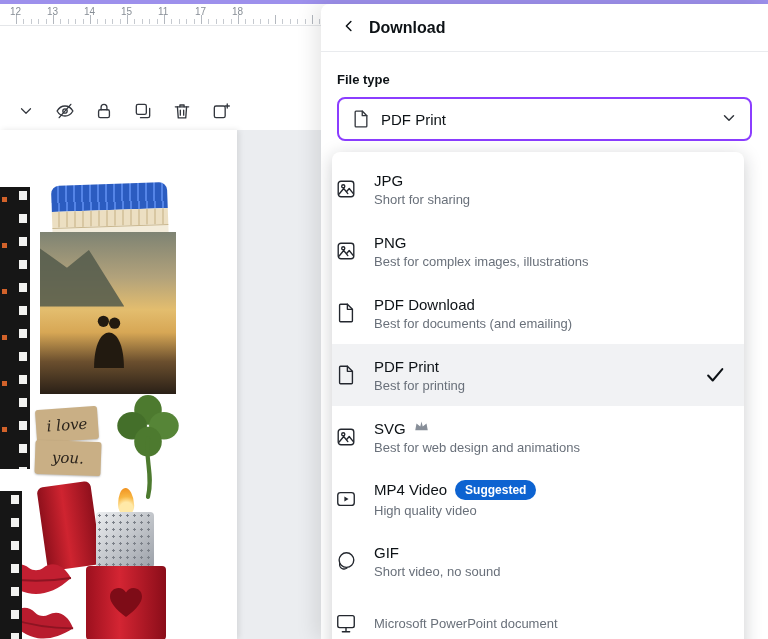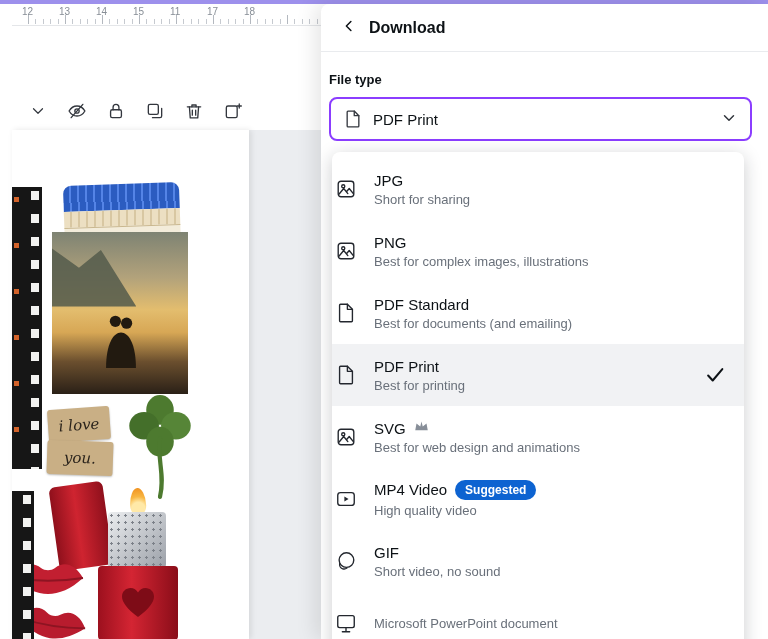--- a/index.html
+++ b/index.html
@@ -2,21 +2,21 @@
 <html><head>
 <meta charset="utf-8">
 <style>
   * { margin:0; padding:0; box-sizing:border-box; }
   html,body { width:768px; height:639px; overflow:hidden; }
   body { font-family:"Liberation Sans", sans-serif; background:#fff; position:relative; color:#0d1216; }
 
   .top-strip { position:absolute; left:0; top:0; width:768px; height:4px; background:#9d90ec; z-index:5; }
 
   
-  .workspace { position:absolute; left:0; top:4px; width:321px; height:635px; background:#ffffff;margin-left:12px; }
+  .workspace { position:absolute; left:0; top:4px; width:321px; height:635px; background:#ffffff; }
   .ruler { position:absolute; left:0; top:0; width:321px; height:22px; background:#fff; border-bottom:1px solid #e4e6e9; }
   .ruler .ticks-minor { position:absolute; left:16px; right:0; bottom:1px; height:5px;
       background-image:repeating-linear-gradient(to right,#c6cad0 0 1px,transparent 1px 7.4px); }
   .ruler .ticks-major { position:absolute; left:16px; right:0; bottom:1px; height:9px;
       background-image:repeating-linear-gradient(to right,#b3b8bf 0 1px,transparent 1px 37px); }
   .rnum { position:absolute; top:2px; font-size:10px; color:#878e96; }
 
   .canvas-toolbar { position:absolute; left:14px; top:96px; display:flex; gap:15px; }
   .tool-btn { width:24px; height:24px; display:flex; align-items:center; justify-content:center; background:none; border:none; cursor:pointer; }
   .tool-btn svg { stroke:#33373e; fill:none; stroke-width:1.6; stroke-linecap:round; stroke-linejoin:round; }
@@ -71,21 +71,21 @@
   .lips-2 { left:2px; top:472px; width:76px; height:46px; transform:rotate(9deg); }
 
   
   .panel { position:absolute; left:321px; top:4px; width:447px; height:635px; background:#fff;
       border-radius:8px 0 0 0; box-shadow:-6px 0 20px rgba(0,0,0,.10); z-index:10; overflow:hidden; }
   .panel-header { display:flex; align-items:center; height:48px; padding:4px 16px; border-bottom:1px solid #e9ebee; }
   .back-btn { background:none; border:none; cursor:pointer; width:24px; height:24px; display:flex; align-items:center; justify-content:center; margin-right:8px; }
   .back-btn svg { stroke:#0d1216; fill:none; stroke-width:2; stroke-linecap:round; stroke-linejoin:round; }
   .panel-title { font-size:16px; font-weight:700; color:#0d1216; }
 
-  .panel-body { padding:20px 16px 0 8px; }
+  .panel-body { padding:20px 16px 0 16px; }
   .field-label { font-size:13px; font-weight:700; color:#0d1216; margin-bottom:10px; }
   .select { display:flex; align-items:center; width:100%; height:44px; border:2px solid #8b3dff; border-radius:8px;
       background:#fff; padding:0 12px; cursor:pointer; }
   .select .sicon { display:flex; margin-right:10px; }
   .select .sval { font-size:15px; color:#0d1216; flex:1; text-align:left; }
   .select svg.glyph { stroke:#33373e; fill:none; stroke-width:1.6; stroke-linecap:round; stroke-linejoin:round; }
 
   .menu { position:absolute; left:11px; top:148px; width:412px; background:#fff; border-radius:8px;
       box-shadow:0 4px 18px rgba(24,29,37,.22); padding:6px 0; z-index:20; }
   .opt { display:flex; align-items:center; height:62px; padding:0 20px 0 2px; cursor:pointer; position:relative; }
@@ -290,21 +290,21 @@
 
     <div class="opt">
       <span class="oicon">
         <svg width="22" height="22" viewBox="0 0 24 24">
             <path d="M6 2.5h7.5L19 8v12.5a1 1 0 0 1-1 1H6a1 1 0 0 1-1-1v-17a1 1 0 0 1 1-1z"></path>
             <path d="M13.5 2.5V8H19"></path>
           </svg>
       </span>
       <div class="otext">
         <div class="olabel-row">
-            <span class="olabel">PDF Standard</span>
+            <span class="olabel">PDF Download</span>
           </div>
         <span class="odesc">Best for documents (and emailing)</span>
       </div>
     </div>
 
     <div class="opt selected">
       <span class="oicon">
         <svg width="22" height="22" viewBox="0 0 24 24">
             <path d="M6 2.5h7.5L19 8v12.5a1 1 0 0 1-1 1H6a1 1 0 0 1-1-1v-17a1 1 0 0 1 1-1z"></path>
             <path d="M13.5 2.5V8H19"></path>

